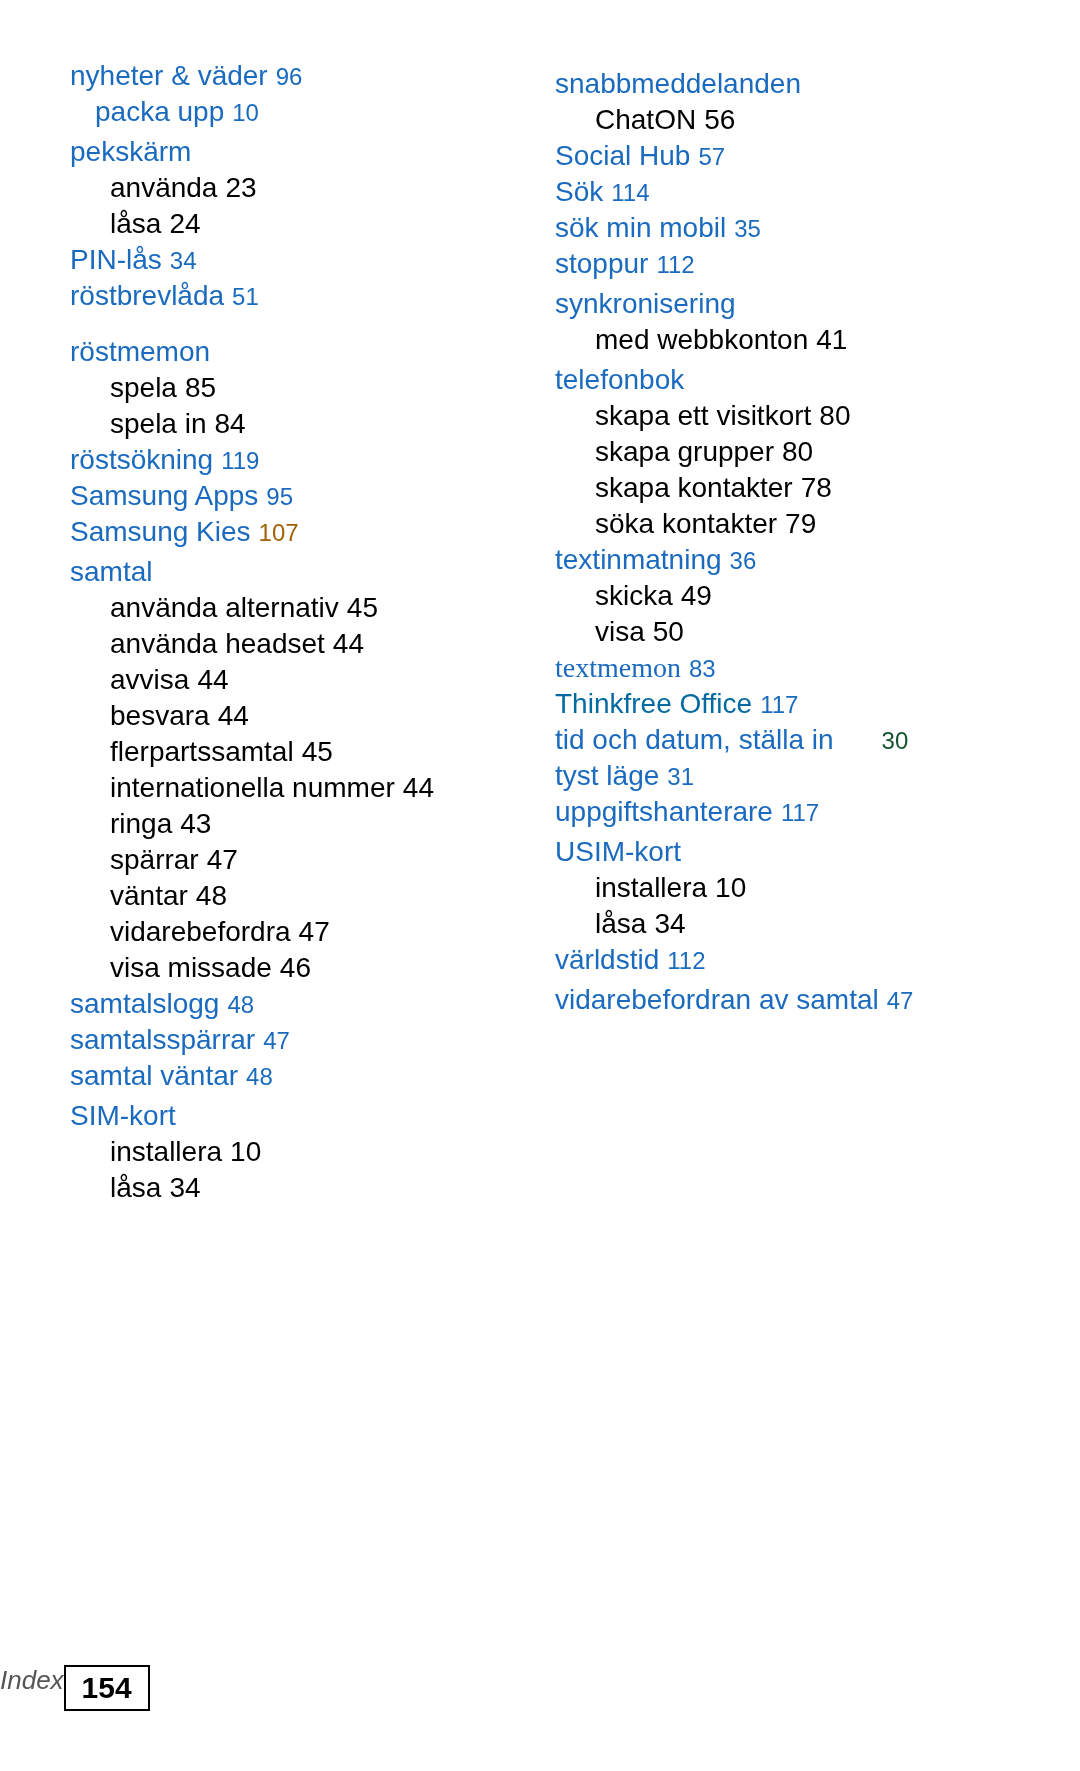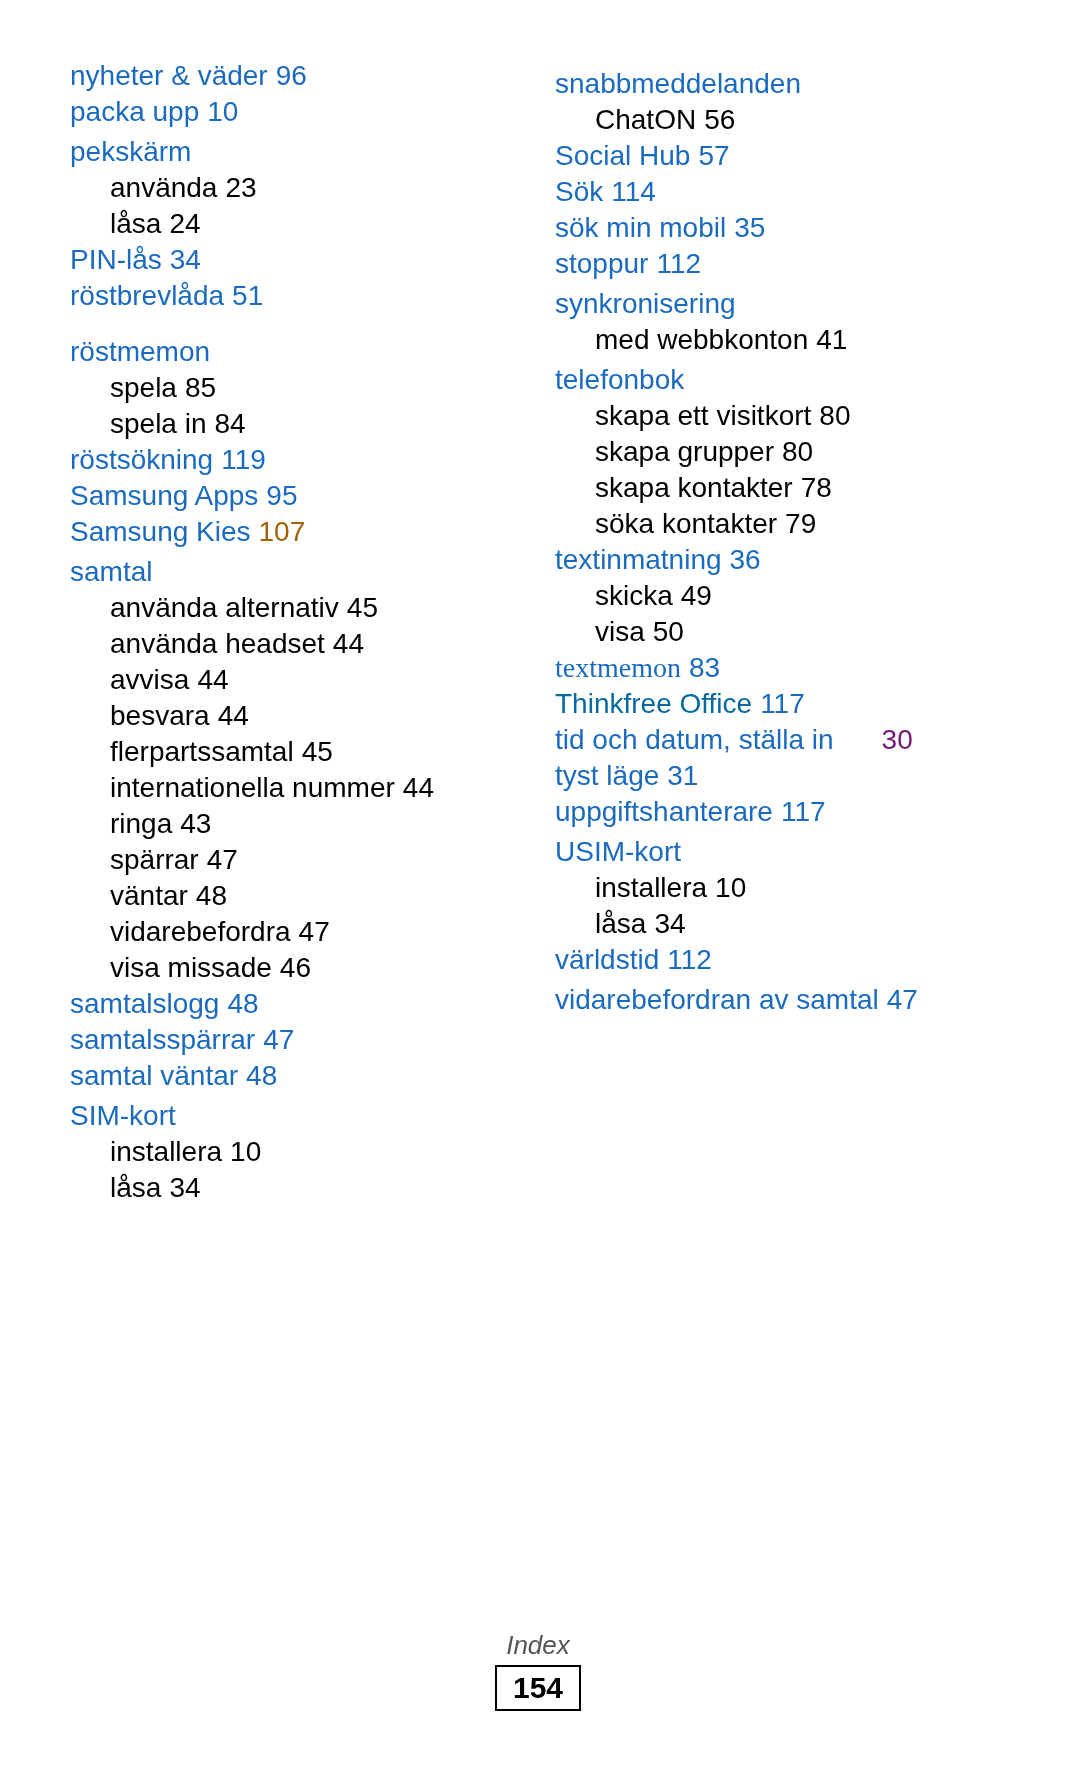--- a/index.html
+++ b/index.html
@@ -32,21 +32,21 @@
       margin-bottom: 4px;
     }
 
     .entry-row .label {
       color: #1a6bbf;
       font-size: 28px;
     }
 
     .entry-row .num {
       color: #1a6bbf;
-      font-size: 28px;
+      font-size: 24px;
       margin-left: 8px;
     }
 
     .sub-row {
       display: flex;
       align-items: baseline;
       padding-left: 40px;
       margin-bottom: 4px;
     }
 
@@ -61,22 +61,21 @@
       font-size: 28px;
       margin-left: 8px;
     }
 
     .page-footer {
       position: absolute;
       bottom: 60px;
       left: 0;
       right: 4px;
       display: flex;
-      flex-direction: column;
-      align-items: center;
+      flex-direction: row;
     }
 
     .footer-label {
       font-size: 26px;
       color: #555555;
       font-style: italic;
       margin-bottom: 4px;
     }
 
     .footer-number {
@@ -97,21 +96,21 @@
 <body>
 
 <div class="content-wrapper">
 
   <div class="column" id="left-col">
   <div class="entry-row">
         <span class="label" style="color: rgb(26, 107, 191);">nyheter &amp; väder</span>
         <span class="num" style="color: rgb(26, 107, 191);">96</span>
       </div>
       <div class="entry-row">
-        <span class="label" style="color: rgb(26, 107, 191);">packa upp</span>
+        <span class="label" style="color: rgb(26, 107, 191); margin-left: 25px;">packa upp</span>
         <span class="num" style="color: rgb(26, 107, 191);">10</span>
       </div>
       <div class="entry-row section-gap">
         <span class="label" style="color: rgb(26, 107, 191);">pekskärm</span>
       </div>
       <div class="sub-row">
         <span class="label">använda</span>
         <span class="num">23</span>
       </div>
       <div class="sub-row">
@@ -286,21 +285,21 @@
       <div class="entry-row">
         <span class="label" style="color: rgb(26, 107, 191); font-family: Liberation Serif, serif;">textmemon</span>
         <span class="num" style="color: rgb(26, 107, 191);">83</span>
       </div>
       <div class="entry-row">
         <span class="label" style="color: #0369a1;">Thinkfree Office</span>
         <span class="num" style="color: rgb(26, 107, 191);">117</span>
       </div>
       <div class="entry-row">
         <span class="label" style="color: rgb(26, 107, 191);">tid och datum, ställa in</span>
-        <span class="num" style="color: #701a75; margin-left: 48px;">30</span>
+        <span class="num" style="color: #14532d; margin-left: 48px;">30</span>
       </div>
       <div class="entry-row">
         <span class="label" style="color: rgb(26, 107, 191);">tyst läge</span>
         <span class="num" style="color: rgb(26, 107, 191);">31</span>
       </div>
       <div class="entry-row">
         <span class="label" style="color: rgb(26, 107, 191);">uppgiftshanterare</span>
         <span class="num" style="color: rgb(26, 107, 191);">117</span>
       </div>
       <div class="entry-row section-gap">

